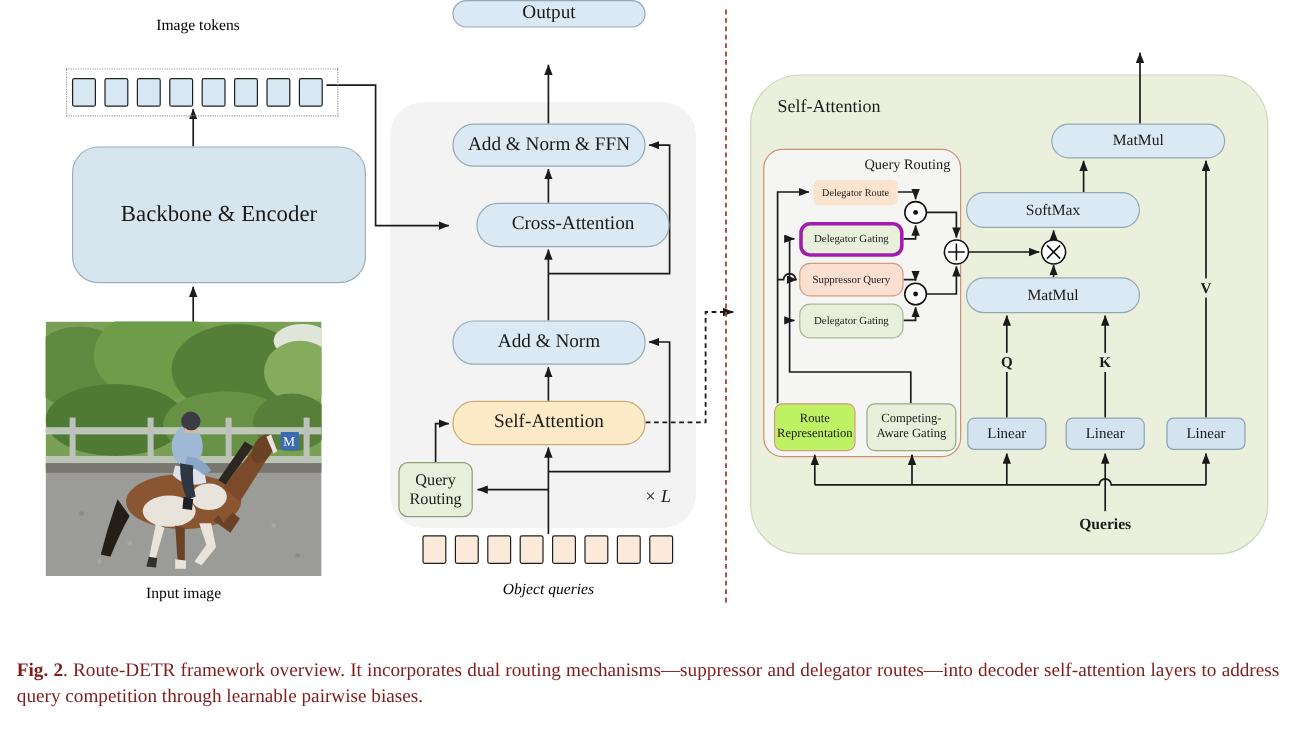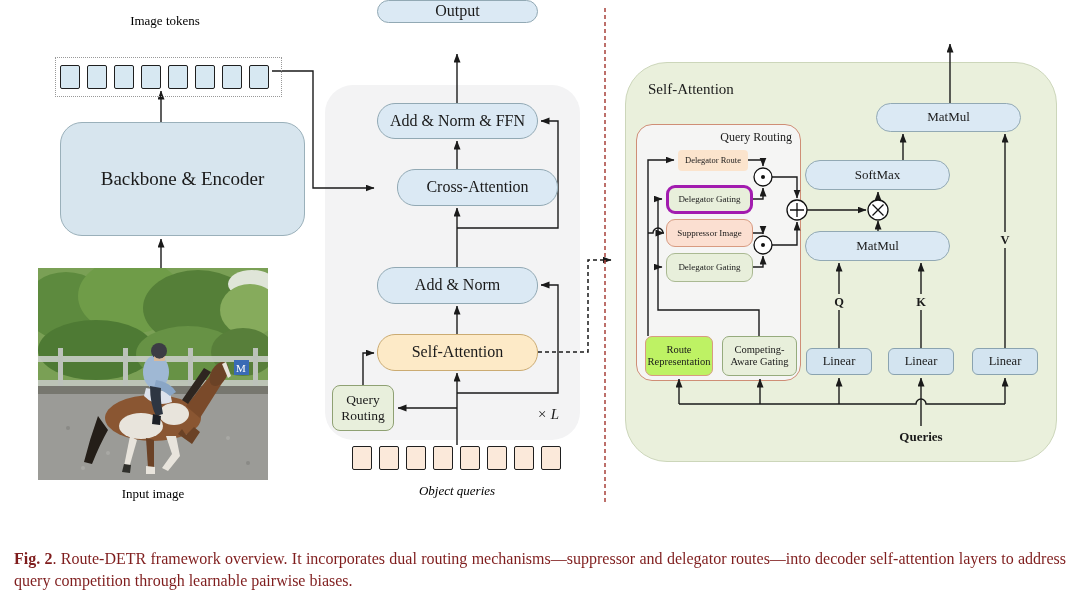--- a/index.html
+++ b/index.html
@@ -122,21 +122,21 @@
 <div class="lbl" style="left:387px;top:483px;width:140px;font-style:italic;">Object queries</div>
 
 <div class="panel green" style="left:625px;top:62px;width:432px;height:400px;"></div>
 <div class="node" style="left:648px;top:80px;width:130px;height:20px;justify-content:flex-start;font-size:15px;">Self-Attention</div>
 
 <div class="panel qr" style="left:636px;top:124px;width:165px;height:257px;z-index:2;"></div>
 <div class="node" style="left:688px;top:130px;width:104px;height:16px;justify-content:flex-end;font-size:12px;">Query Routing</div>
 
 <div class="node" style="left:678px;top:150px;width:70px;height:21px;border-radius:4px;background:#fbe4cd;font-size:8.5px;">Delegator Route</div>
 <div class="node" style="left:666px;top:185px;width:87px;height:29px;border-radius:9px;background:#e8efdb;border:3px solid #a21caf;font-size:9px;">Delegator Gating</div>
-<div class="node" style="left:666px;top:219px;width:87px;height:28px;border-radius:9px;background:#fbdfd1;border:1px solid #d89b81;font-size:9px;">Suppressor Image</div>
+<div class="node" style="left:666px;top:219px;width:87px;height:28px;border-radius:9px;background:#fbdfd1;border:1px solid #d89b81;font-size:9px;">Suppressor Query</div>
 <div class="node" style="left:666px;top:253px;width:87px;height:29px;border-radius:9px;background:#e8efdb;border:1px solid #aab992;font-size:9px;">Delegator Gating</div>
 
 <div class="node" style="left:645px;top:336px;width:68px;height:40px;border-radius:7px;background:#bef264;border:1px solid #d89b81;font-size:10.5px;">Route Representation</div>
 <div class="node" style="left:722px;top:336px;width:75px;height:40px;border-radius:7px;background:#e8efdb;border:1px solid #96ab7d;font-size:10.5px;">Competing-Aware Gating</div>
 
 <div class="node pill" style="left:876px;top:103px;width:145px;height:29px;font-size:13px;">MatMul</div>
 <div class="node pill" style="left:805px;top:160px;width:145px;height:30px;font-size:13px;">SoftMax</div>
 <div class="node pill" style="left:805px;top:231px;width:145px;height:30px;font-size:13px;">MatMul</div>
 
 <div class="node" style="left:806px;top:348px;width:66px;height:27px;border-radius:6px;background:#d3e4f0;border:1px solid #8aa3b0;font-size:12.5px;">Linear</div>

